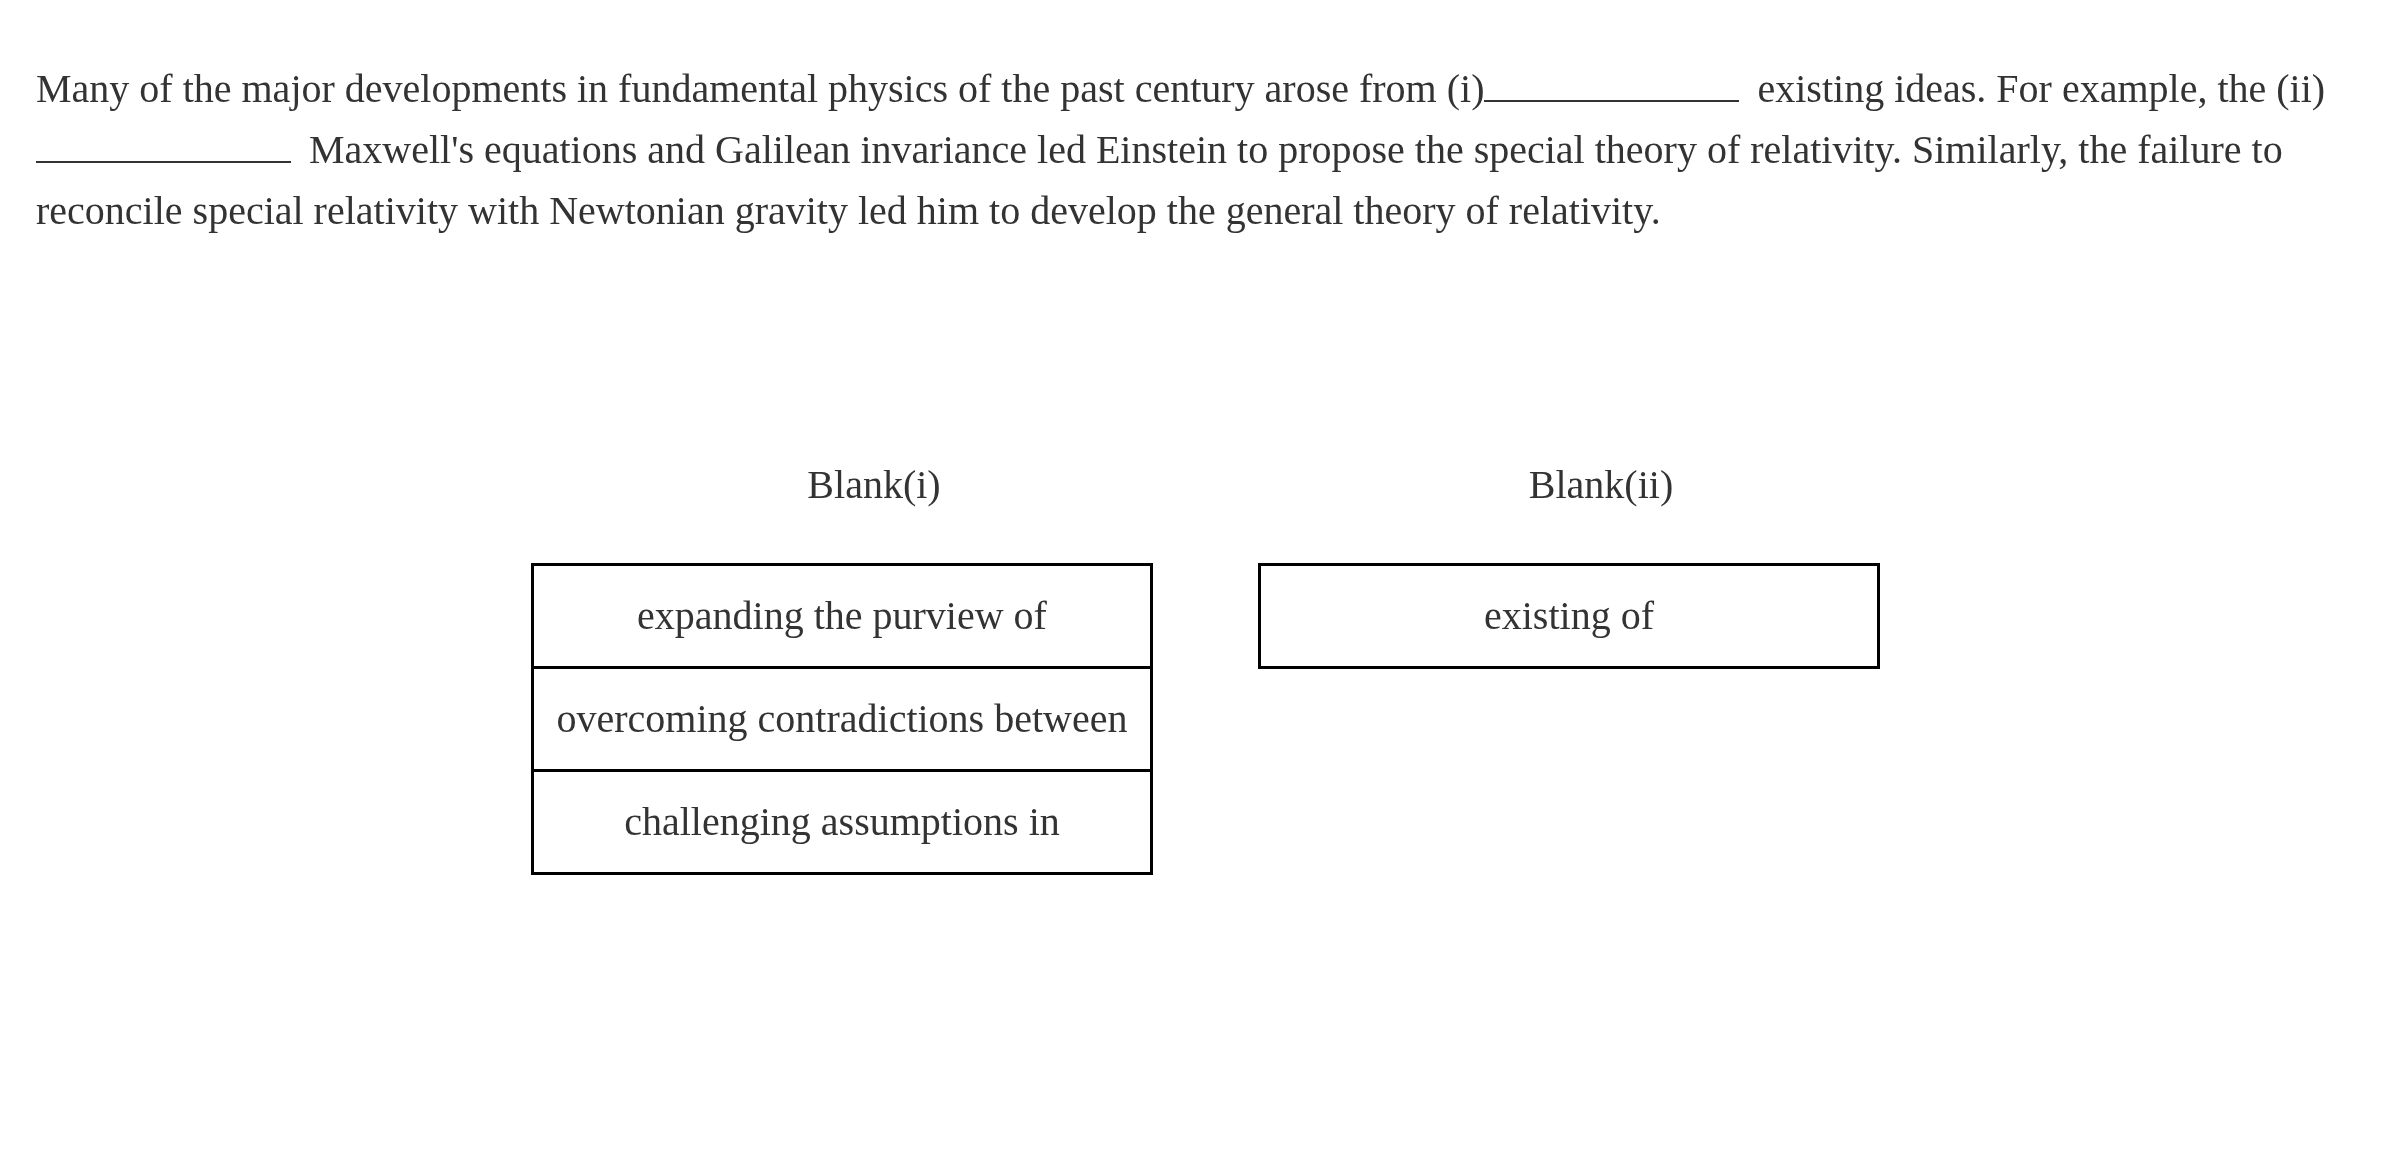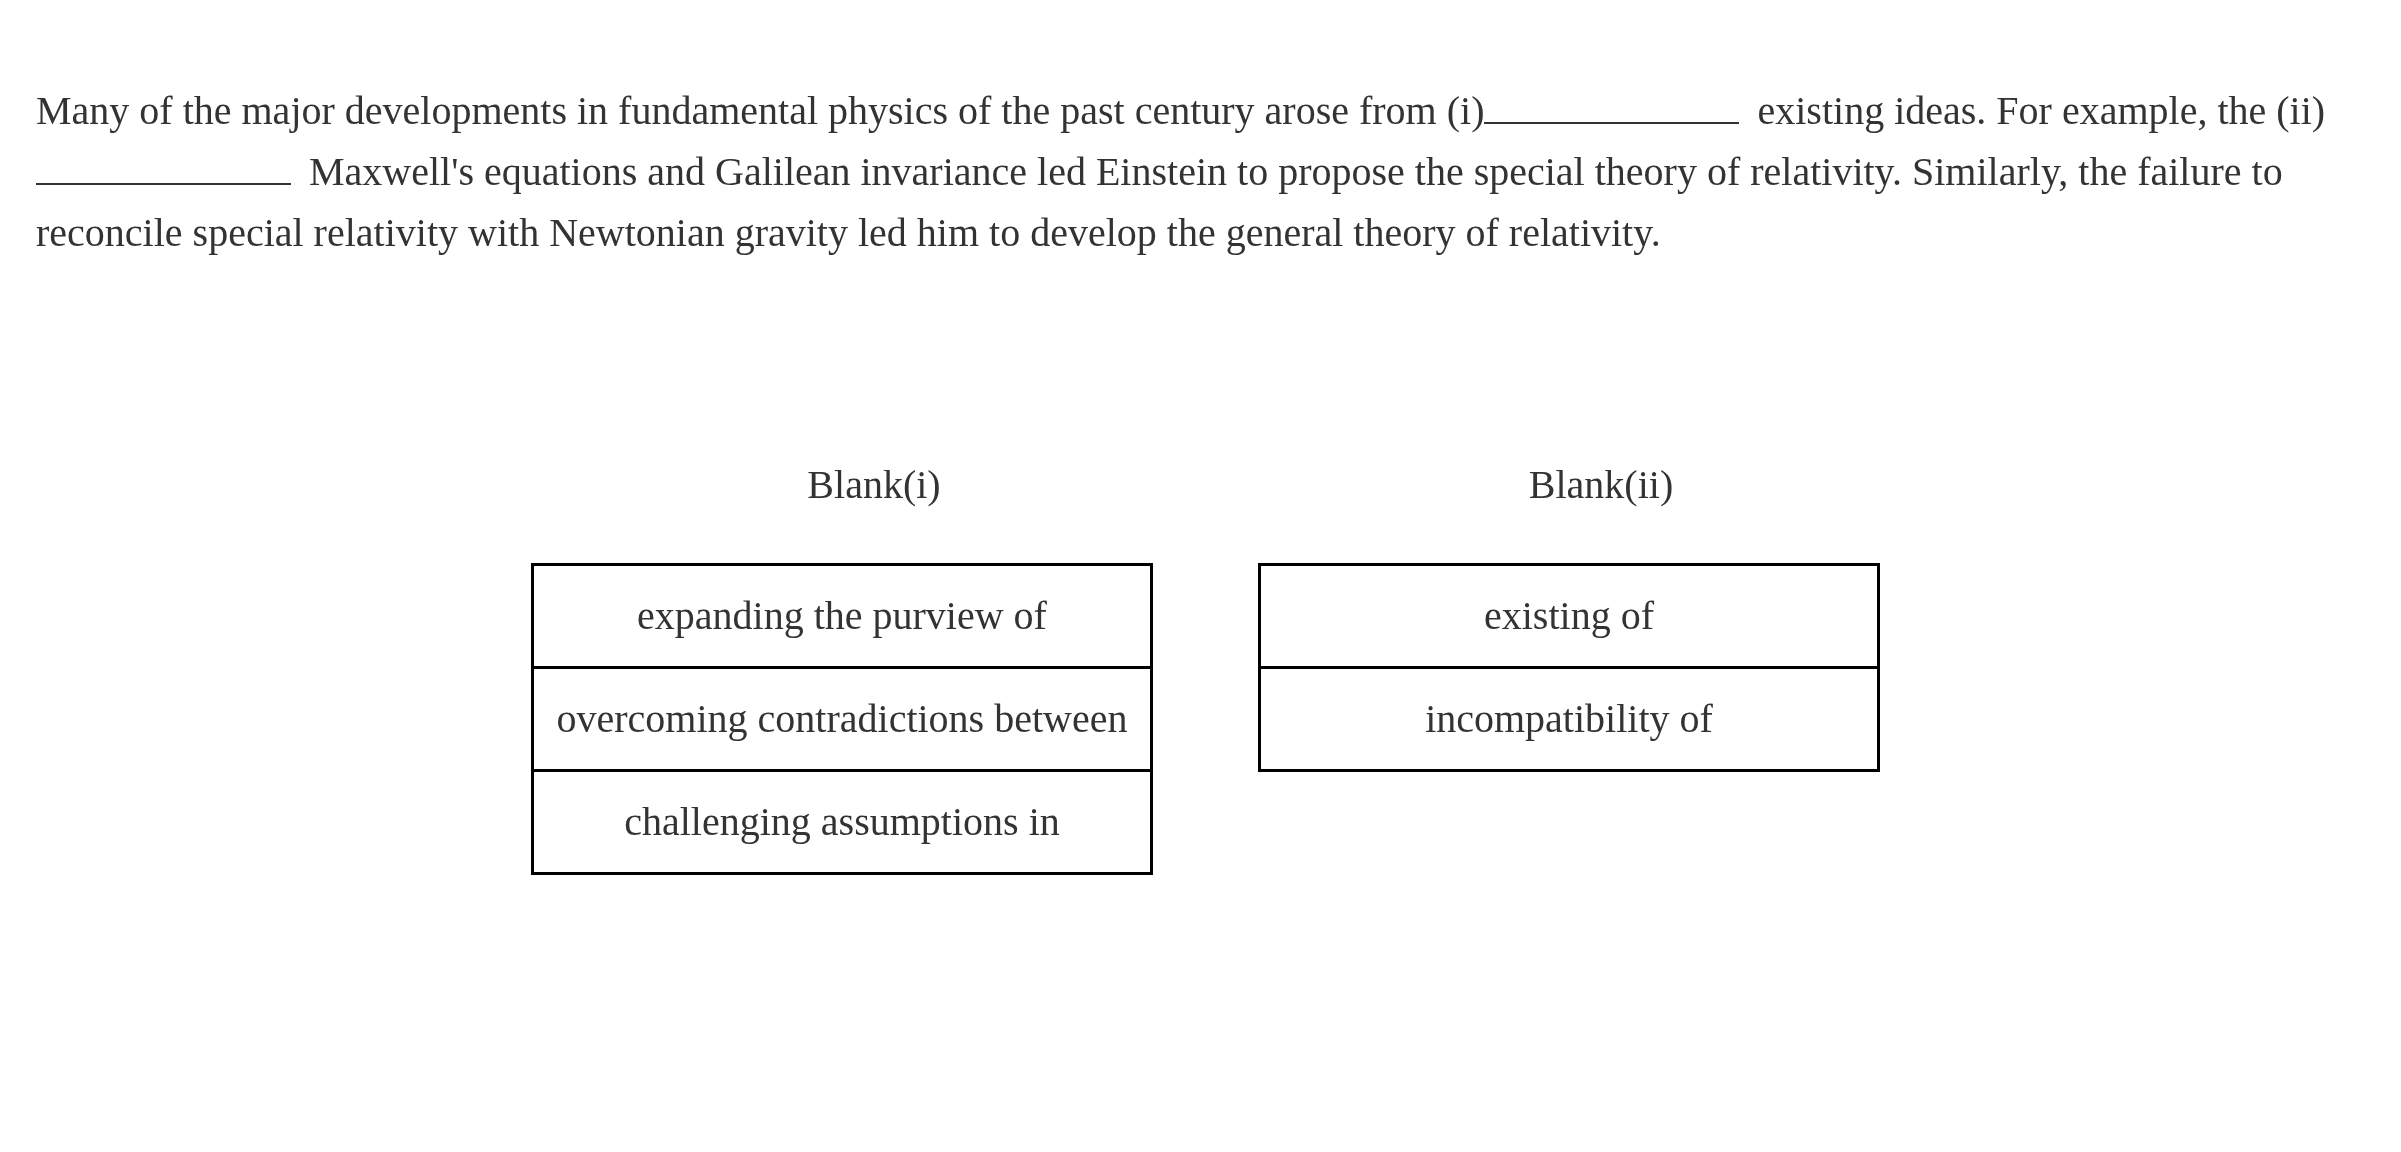--- a/index.html
+++ b/index.html
@@ -11,21 +11,21 @@
       width: 2401px;
       height: 1152px;
       position: relative;
       overflow: hidden;
       font-family: "Liberation Serif", "DejaVu Serif", serif;
       color: #333333;
     }
     .passage {
       position: absolute;
       left: 36px;
-      top: 80px;
+      top: 58px;
       width: 2340px;
       font-size: 40px;
       line-height: 61px;
       margin: 0;
     }
     .blank-line {
       display: inline-block;
       width: 255px;
       border-bottom: 2px solid #333333;
       height: 34px;
@@ -85,18 +85,15 @@
     </table>
 </div>
 
 <div class="choice-group group-ii">
   <div class="group-title">Blank(ii)</div>
   <table class="choice-table">
     <tbody>
         <tr>
       <td>existing of</td>
     </tr>
-    <tr>
-      <td>incompatibility of</td>
-    </tr>
   </tbody>
     </table>
 </div>
 
 </body></html>

